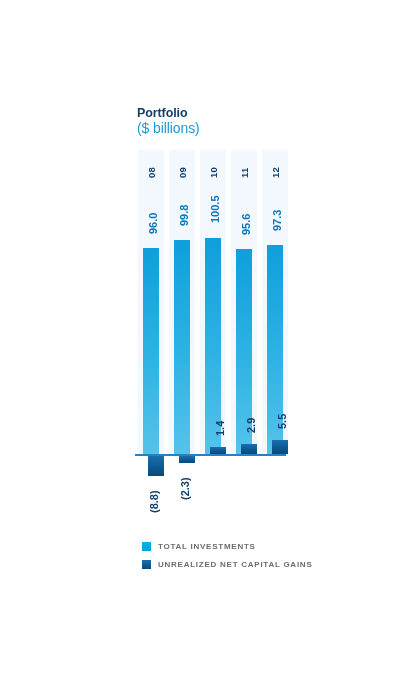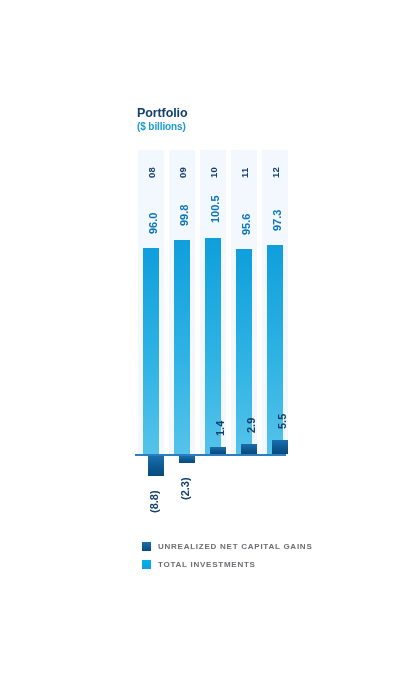--- a/index.html
+++ b/index.html
@@ -30,22 +30,22 @@
     top: 106px;
     line-height: 1.12;
   }
   .title-main {
     font-size: 12.5px;
     font-weight: bold;
     color: #12406e;
     letter-spacing: -0.1px;
   }
   .title-sub {
-    font-size: 10px;
-    font-weight: bold;
+    font-size: 14px;
+    font-weight: normal;
     color: #1b9ad6;
     letter-spacing: -0.1px;
     margin-top: 1px;
   }
 
   
   .plot {
     position: absolute;
     left: 138px;
     top: 150px;
@@ -212,22 +212,22 @@
   <div class="bar-sec" style="left:272px; top:440px; height:14px;"></div>
 
   <div class="seclab neg" style="left:148px; top:479px; height:46px;">(8.8)</div>
   <div class="seclab neg" style="left:179px; top:466px; height:46px;">(2.3)</div>
   <div class="seclab pos" style="left:210px; top:412px; height:33px;">1.4</div>
   <div class="seclab pos" style="left:241px; top:409px; height:33px;">2.9</div>
   <div class="seclab pos" style="left:272px; top:405px; height:33px;">5.5</div>
 
   <div class="legend">
     <div class="legend-row">
+      <span class="swatch sw-main"></span>
+      <span class="legend-text">TOTAL INVESTMENTS</span>
+    </div>
+    <div class="legend-row">
       <span class="swatch sw-sec"></span>
       <span class="legend-text">UNREALIZED NET CAPITAL GAINS</span>
     </div>
-    <div class="legend-row">
-      <span class="swatch sw-main"></span>
-      <span class="legend-text">TOTAL INVESTMENTS</span>
-    </div>
   </div>
 
 </div>
 
 </body></html>

